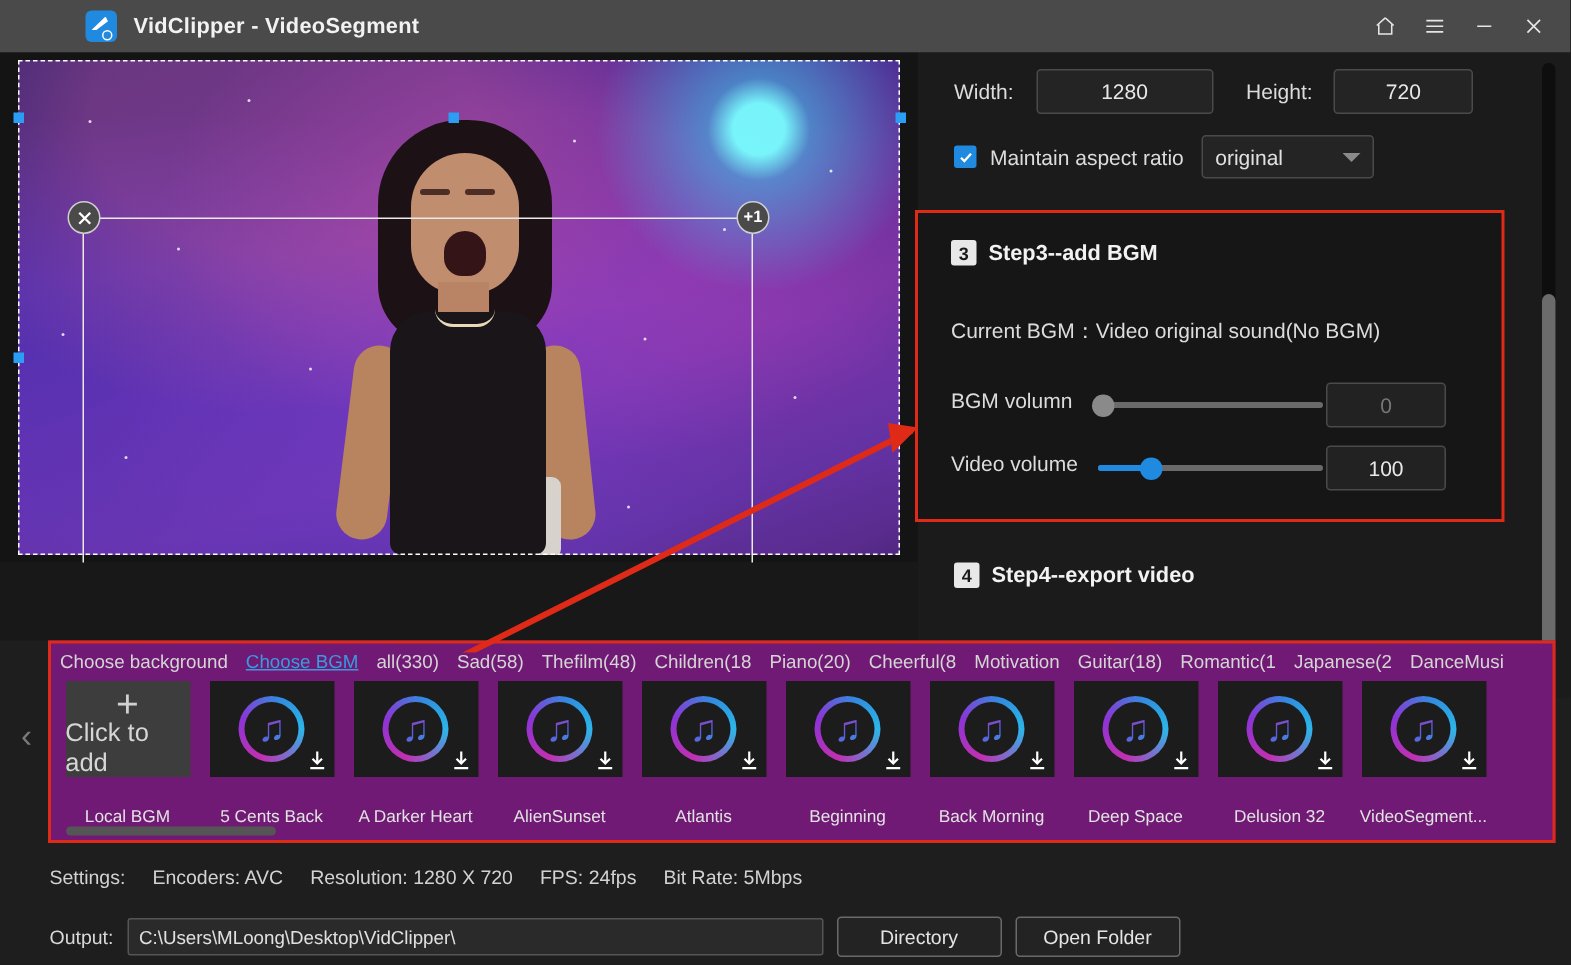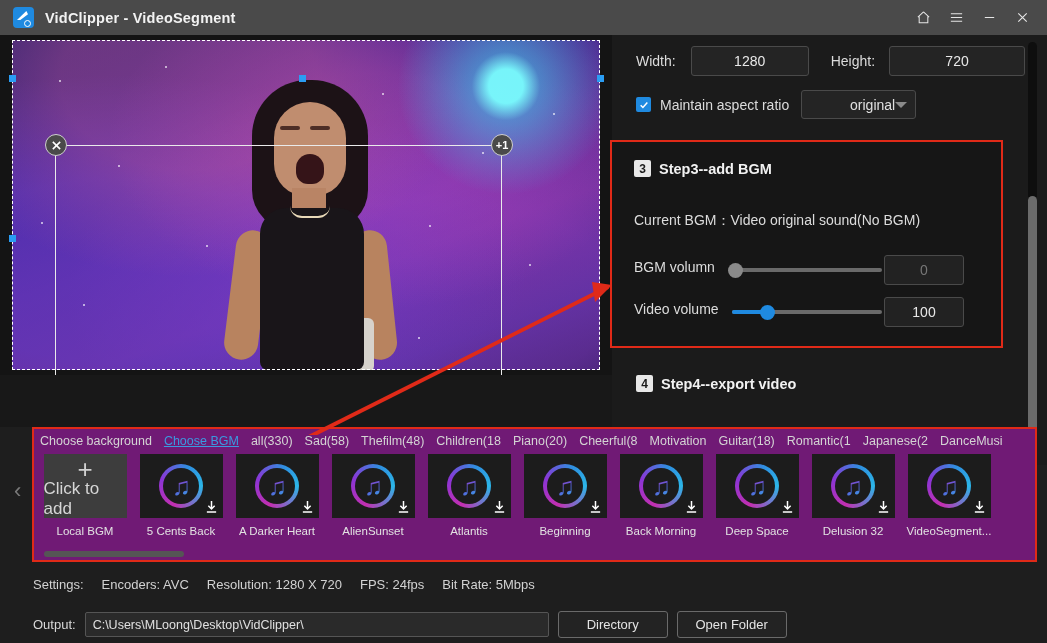--- a/index.html
+++ b/index.html
@@ -5,21 +5,21 @@
   * { box-sizing: border-box; margin:0; padding:0; }
   html,body{ background:#1e1e1e; }
   body{
     width:1047px; height:643px;
     font-family:"Liberation Sans", sans-serif;
     color:#d8d8d8; overflow:hidden; position:relative;
   }
   
   .titlebar{
     position:absolute; left:0; top:0; width:1047px; height:35px;
-    background:#4a4a4a; display:flex; align-items:center;
+    background:#4a4a4a; display:flex; align-items:center;padding-left:44px;
   }
   .app-logo{
     width:21px; height:21px; margin-left:13px; border-radius:4px;
     background:#1f8ae0; position:relative; flex:none;
   }
   .app-logo:before{
     content:""; position:absolute; left:4px; top:4px; width:11px; height:9px;
     background:#fff; clip-path:polygon(0 100%, 85% 0, 100% 35%, 30% 100%);
   }
   .app-logo:after{
@@ -119,21 +119,21 @@
     font-size:14px; color:#e8e8e8;
   }
   .row-aspect{ position:absolute; left:24px; top:55px; display:flex; align-items:center; }
   .cbx{
     width:15px;height:15px;background:#1f8ae0;border-radius:2px;
     display:flex;align-items:center;justify-content:center;margin-right:9px;
   }
   .combo{
     margin-left:12px; width:115px; height:29px; background:#242424;
     border:1px solid #4a4a4a; border-radius:3px; display:flex; align-items:center;
-    padding:0 8px; font-size:14px; color:#e0e0e0; justify-content:flex-end;
+    padding:0 8px; font-size:14px; color:#e0e0e0; justify-content:space-between;
   }
   .caret{ width:0;height:0;border-left:6px solid transparent;border-right:6px solid transparent;border-top:6px solid #8a8a8a;}
   .bgm-box{
     position:absolute; left:-2px; top:105px; width:393px; height:208px;
     border:2px solid #e02a18; background:#161616;
   }
   .step-badge{
     width:17px;height:17px;background:#e8e8e8;color:#1a1a1a;border-radius:2px;
     font-size:12px; font-weight:bold; display:flex;align-items:center;justify-content:center;
     margin-right:8px; flex:none;
@@ -177,21 +177,21 @@
   }
   .note-circle:after{
     content:""; width:36px;height:36px;border-radius:50%;background:#1c1c1c;position:absolute;
   }
   .note-glyph{
     position:relative; z-index:2; font-size:25px; line-height:25px;
     background:linear-gradient(150deg,#c32fb0,#5a5fdc 55%,#2bb6e8);
     -webkit-background-clip:text; background-clip:text; color:transparent;
   }
   .dl{ position:absolute; right:5px; bottom:4px; width:13px; height:14px; color:#fff;}
-  .card-name{ text-align:center; font-size:11.5px; color:#e2e2e2; margin-top:7px; white-space:nowrap; overflow:hidden; text-overflow:ellipsis;}
+  .card-name{ text-align:center; font-size:11.5px; color:#e2e2e2; margin-top:21px; white-space:nowrap; overflow:hidden; text-overflow:ellipsis;}
   .lib-arrow{
     position:absolute; top:50px; font-size:22px; color:#7a7a7a;
   }
   .hscroll{ position:absolute; left:10px; bottom:3px; width:140px; height:6px; background:#555; border-radius:3px;}
   
   .bottom{ position:absolute; left:0; top:565px; width:1047px; height:78px; background:#1e1e1e;}
   .set-row{ position:absolute; left:33px; top:12px; font-size:13px; color:#d2d2d2; display:flex; gap:18px;}
   .btn{
     background:#232323; border:1px solid #6a6a6a; border-radius:3px; color:#e4e4e4;
     font-size:13px; display:flex; align-items:center; justify-content:center;
@@ -310,21 +310,21 @@
   
   
 </div>
 
 <div class="right-panel">
 
   <div class="row-dim">
     <span class="lbl">Width:</span>
     <div class="numbox" style="width:118px;margin-left:15px;">1280</div>
     <span class="lbl" style="margin-left:22px;">Height:</span>
-    <div class="numbox" style="width:136px;margin-left:14px;">720</div>
+    <div class="numbox" style="width:93px;margin-left:14px;">720</div>
   </div>
 
   <div class="row-aspect">
     <div class="cbx">
       <svg width="10" height="10" viewBox="0 0 12 12">
           <path d="M2 6.2l2.7 2.7L10 3" stroke="#fff" stroke-width="1.8" fill="none"></path>
         </svg>
     </div>
     <span class="lbl">Maintain aspect ratio</span>
     <div class="combo">

